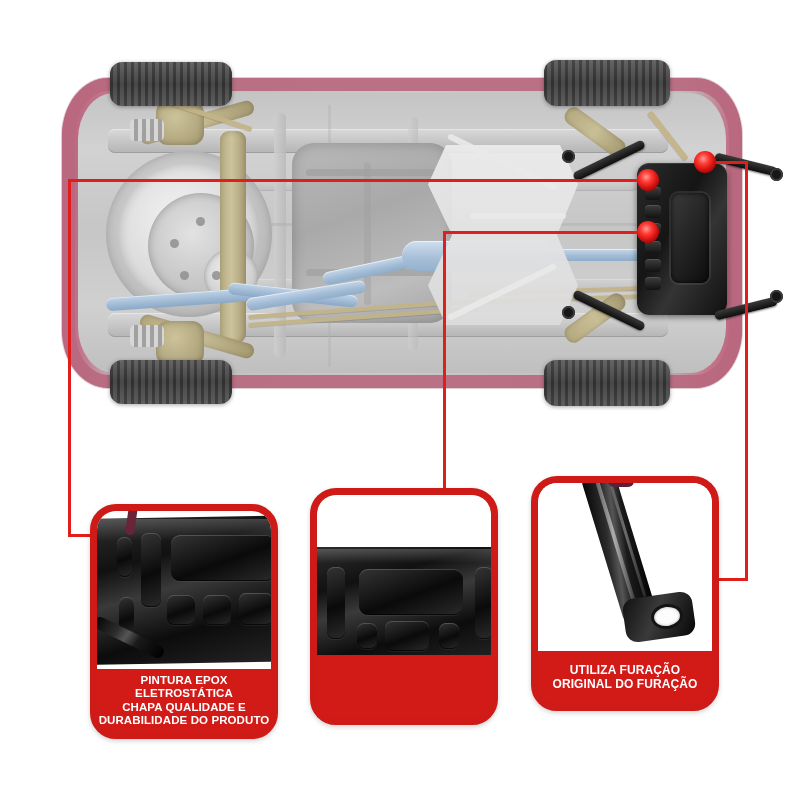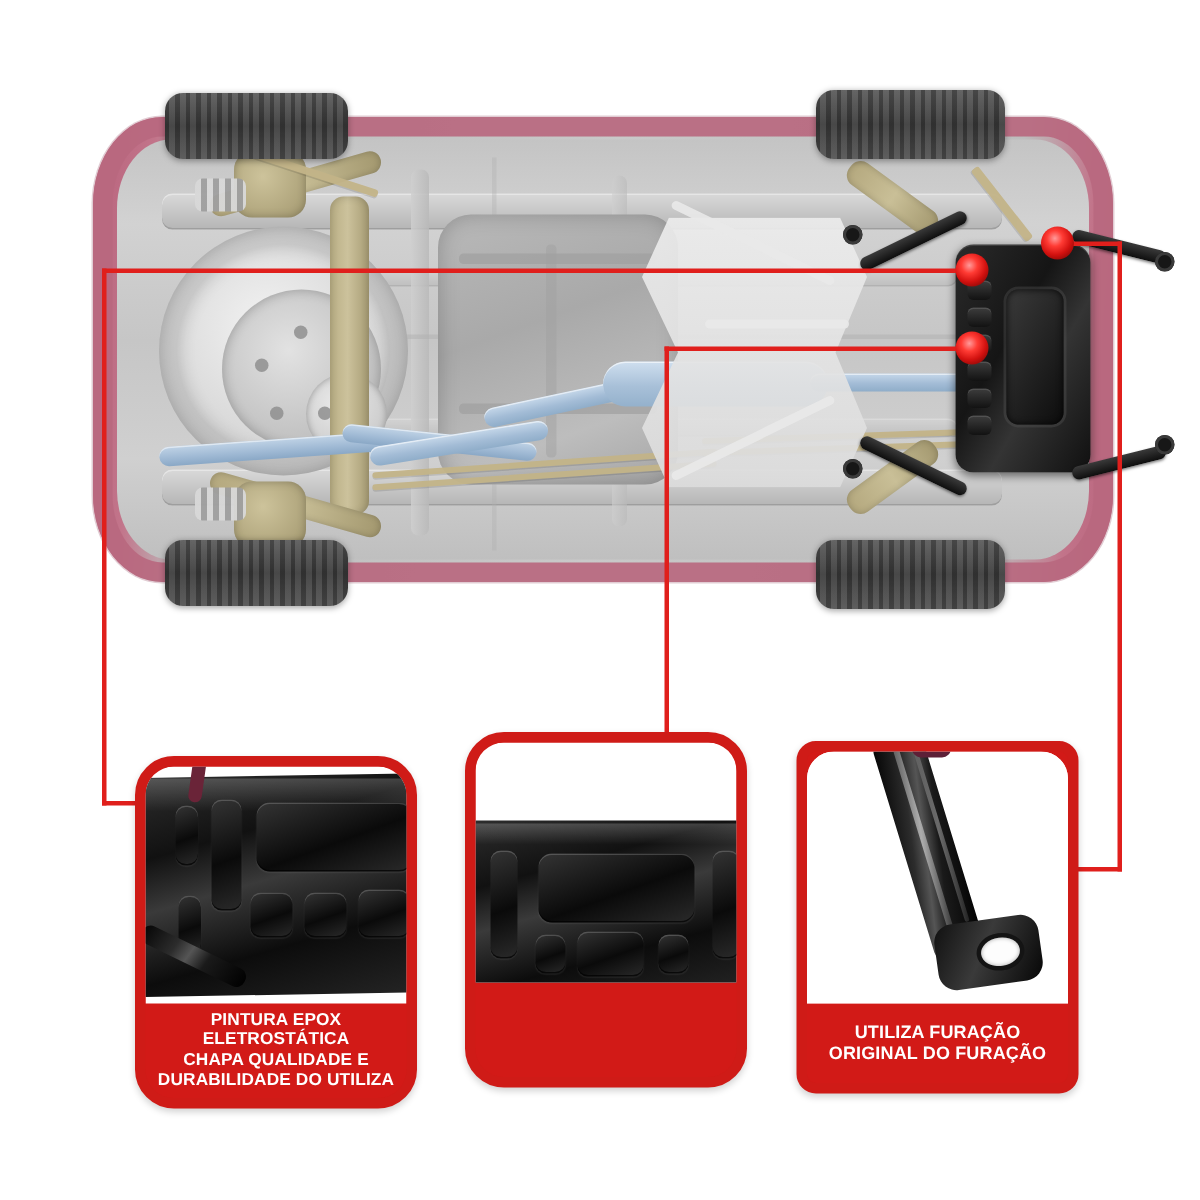--- a/index.html
+++ b/index.html
@@ -370,40 +370,40 @@
         <div class="emboss" style="left:106px;top:84px;width:28px;height:30px;"></div>
         <div class="emboss" style="left:142px;top:82px;width:34px;height:32px;"></div>
         <div class="arm-bar" style="left:-6px;top:120px;width:76px;height:13px;transform:rotate(26deg);"></div>
         <div class="arm-bar" style="left:30px;top:-6px;width:9px;height:30px;transform:rotate(8deg);background:#6a2438;"></div>
       </div>
     </div>
     <div class="caption" style="top:158px;height:63px;font-size:11.5px;">
       <span class="ln">PINTURA EPOX</span>
       <span class="ln">ELETROSTÁTICA</span>
       <span class="ln">CHAPA QUALIDADE E</span>
-      <span class="ln">DURABILIDADE DO UTILIZA</span>
+      <span class="ln">DURABILIDADE DO PRODUTO</span>
     </div>
   </div>
 
   <div class="card" id="card1" style="left:310px;top:488px;width:188px;height:237px;">
     <div class="photo" style="height:160px;">
       <div class="plate-shot">
         <div class="plate-metal" style="left:-4px;top:52px;width:200px;height:112px;"></div>
         <div class="hiband" style="left:0;top:54px;width:190px;height:14px;"></div>
         <div class="emboss big" style="left:42px;top:74px;width:104px;height:46px;"></div>
         <div class="emboss" style="left:10px;top:72px;width:18px;height:72px;"></div>
         <div class="emboss" style="left:158px;top:72px;width:18px;height:72px;"></div>
         <div class="emboss" style="left:40px;top:128px;width:20px;height:26px;"></div>
         <div class="emboss" style="left:68px;top:126px;width:44px;height:30px;"></div>
         <div class="emboss" style="left:122px;top:128px;width:20px;height:26px;"></div>
       </div>
     </div>
   </div>
 
-  <div class="card" id="card2" style="left:531px;top:494px;width:188px;height:235px;border-radius:13px;">
+  <div class="card" id="card2" style="left:531px;top:476px;width:188px;height:235px;">
     <div class="photo" style="height:168px;">
       <div class="arm-shot">
         <div class="arm-bar" style="left:64px;top:-12px;width:34px;height:150px;transform:rotate(-17deg);"></div>
         <div class="arm-groove" style="left:76px;top:-4px;width:4px;height:128px;transform:rotate(-17deg);"></div>
         <div class="arm-groove" style="left:88px;top:-4px;width:3px;height:120px;transform:rotate(-17deg);opacity:.5;"></div>
         <div class="arm-foot" style="left:86px;top:112px;width:70px;height:44px;transform:rotate(-8deg);"></div>
         <div class="arm-hole" style="left:116px;top:124px;width:26px;height:19px;transform:rotate(-8deg);"></div>
         <div class="arm-bar" style="left:70px;top:-10px;width:26px;height:14px;background:#5d2037;"></div>
       </div>
     </div>

